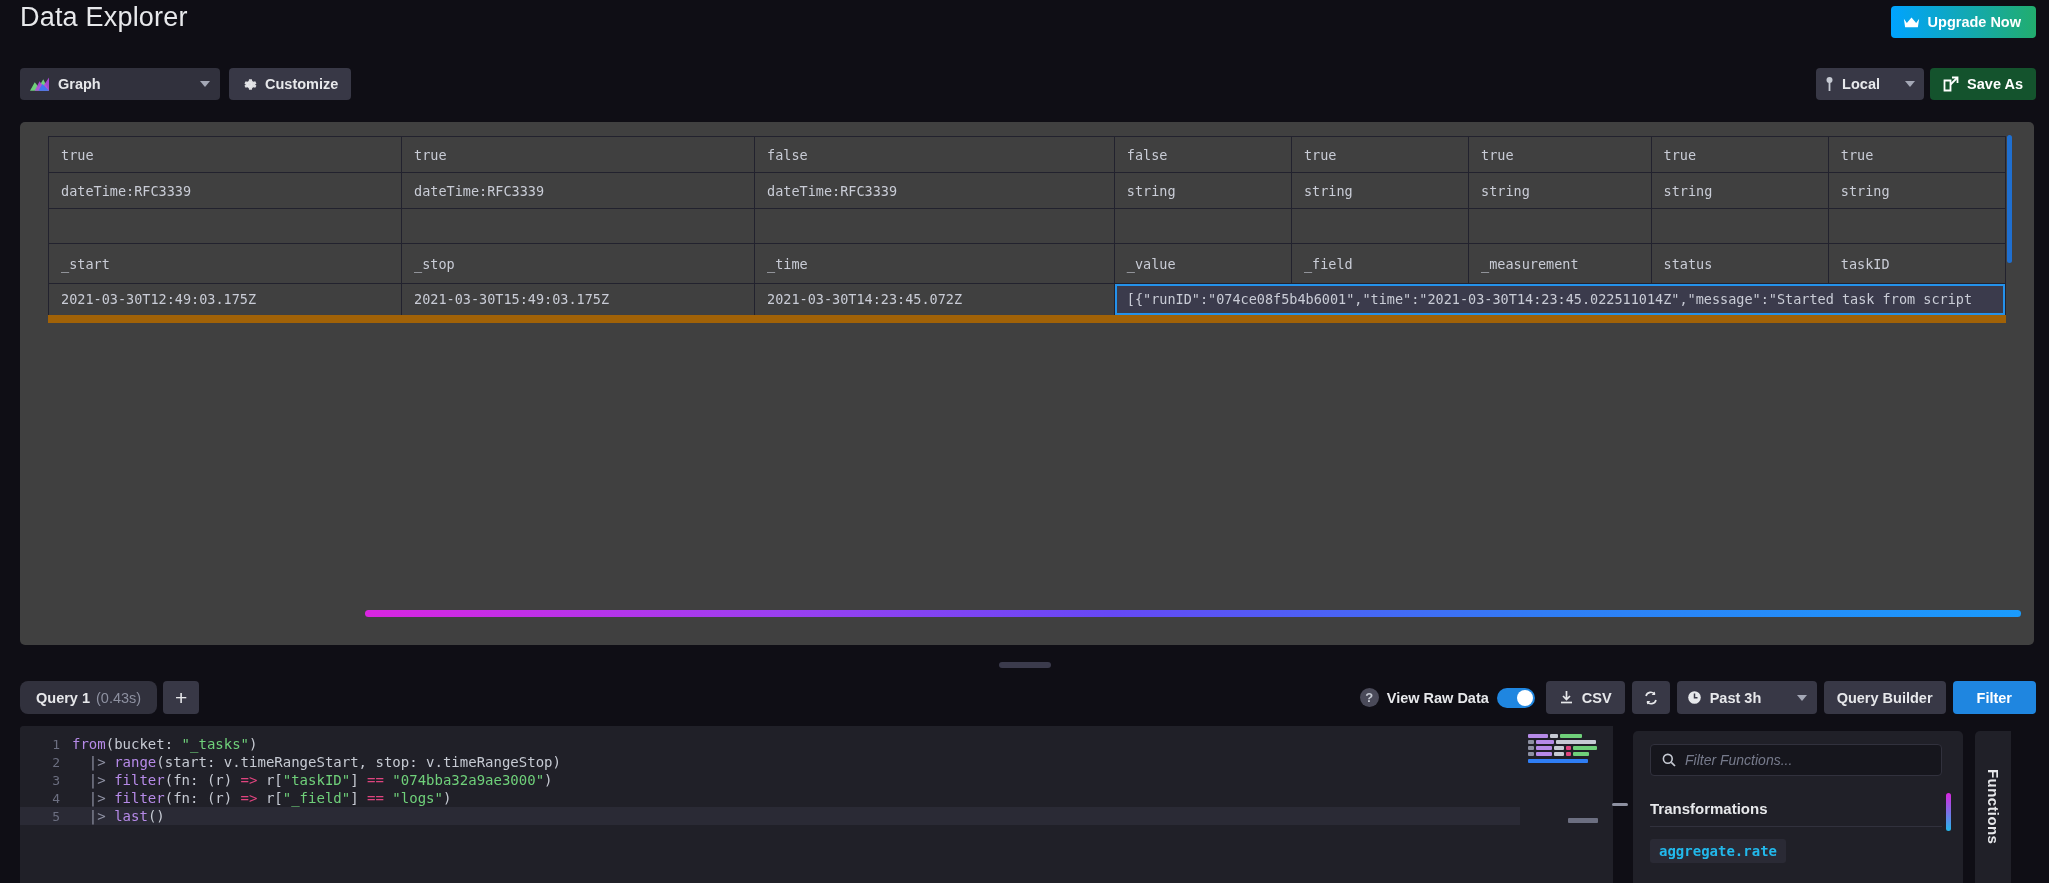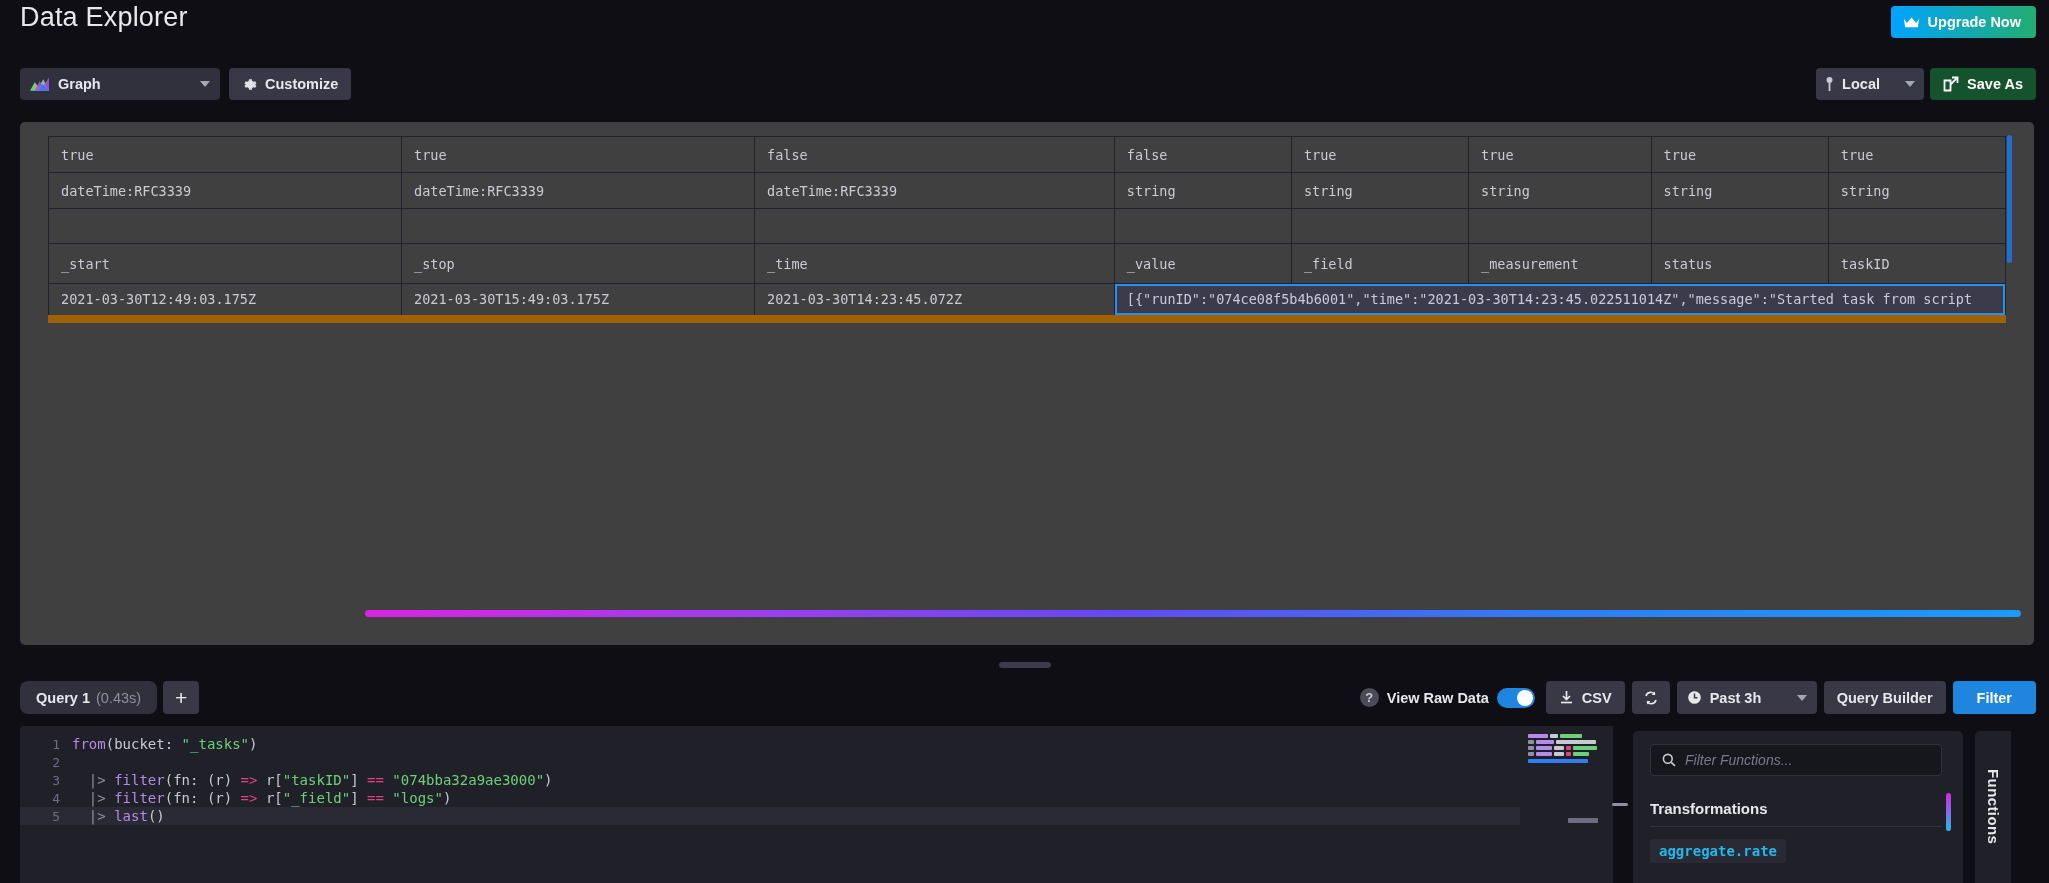--- a/index.html
+++ b/index.html
@@ -416,20 +416,21 @@
 
   <div class="editor">
     <div class="gutter"></div>
     <div class="code-lines">
       <div class="cline">
         <span class="lnum">1</span>
         <span class="ctext"><span class="fn">from</span>(<span class="param">bucket</span>: <span class="str">"_tasks"</span>)</span>
       </div>
       <div class="cline">
         <span class="lnum">2</span>
+        <span class="ctext">  <span class="pipe">|&gt;</span> <span class="fn">range</span>(<span class="param">start</span>: v.timeRangeStart, <span class="param">stop</span>: v.timeRangeStop)</span>
       </div>
       <div class="cline">
         <span class="lnum">3</span>
         <span class="ctext">  <span class="pipe">|&gt;</span> <span class="fn">filter</span>(<span class="param">fn</span>: (r) <span class="op">=&gt;</span> r[<span class="str">"taskID"</span>] <span class="op">==</span> <span class="str">"074bba32a9ae3000"</span>)</span>
       </div>
       <div class="cline">
         <span class="lnum">4</span>
         <span class="ctext">  <span class="pipe">|&gt;</span> <span class="fn">filter</span>(<span class="param">fn</span>: (r) <span class="op">=&gt;</span> r[<span class="str">"_field"</span>] <span class="op">==</span> <span class="str">"logs"</span>)</span>
       </div>
       <div class="cline active">

